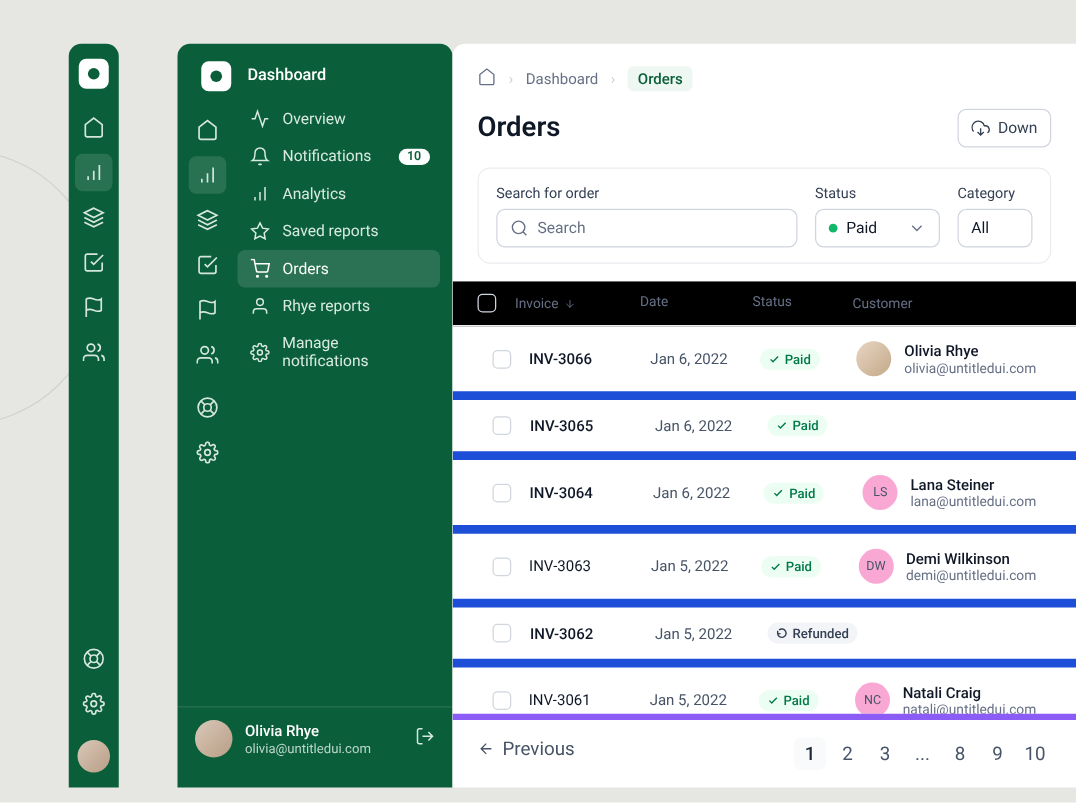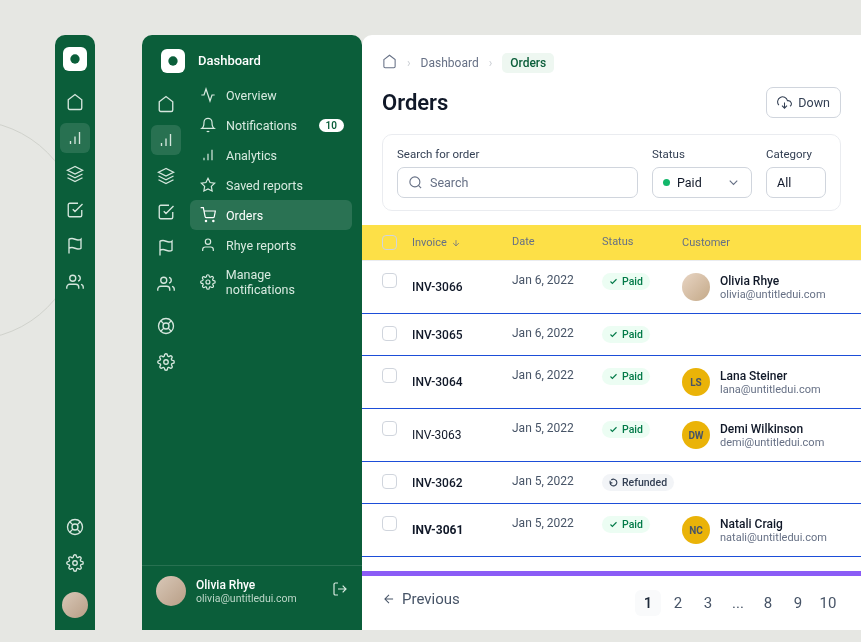--- a/index.html
+++ b/index.html
@@ -42,35 +42,35 @@
 .hdr .dl{margin-left:auto;border:1px solid #d0d5dd;border-radius:7px;padding:7px 10px;display:flex;align-items:flex-end;gap:6px;font-size:12.5px;color:#344054;cursor:pointer}
 .hdr .dl svg{width:15px;height:15px;stroke:#344054;fill:none;stroke-width:1.7}
 .filters{border:1px solid #eaecf0;border-radius:10px;margin:0 20px 14px;padding:12px 14px;display:flex;gap:14px}
 .fcol{display:flex;flex-direction:column;gap:6px}
 .fcol.grow{flex:1}
 .flabel{font-size:11.5px;color:#344054}
 .finput{border:1px solid #d0d5dd;border-radius:7px;padding:7px 10px;display:flex;align-items:center;gap:7px;font-size:12.5px;color:#667085;background:#fff;min-width:70px}
 .finput svg{width:15px;height:15px;stroke:#667085;fill:none;stroke-width:1.8}
 .dot-g{width:7px;height:7px;border-radius:50%;background:#12b76a}
 .table{flex:1;overflow:hidden;display:flex;flex-direction:column}
-.thead{display:flex;padding:10px 20px;border-bottom:1px solid #eaecf0;font-size:11px;color:#667085;background:#fde047}
-.trow{display:flex;padding:12px 20px;border-bottom:1px solid #1d4ed8;font-size:12px;color:#101828;}
+.thead{display:flex;padding:10px 20px;border-bottom:1px solid #eaecf0;font-size:11px;color:#667085;background:#000000}
+.trow{display:flex;padding:12px 32px;border-bottom:7px solid #1d4ed8;font-size:12px;color:#101828;align-items:center}
 .c-chk{width:30px}
 .c-inv{width:100px;display:flex;align-items:center;gap:4px}
 .c-date{width:90px;color:#475467}
 .thead .c-date{color:#667085}
 .c-stat{width:80px}
 .c-cust{flex:1;display:flex;align-items:center;gap:10px}
 .chk{width:15px;height:15px;border:1px solid #d0d5dd;border-radius:4px}
 .pill{display:inline-flex;align-items:center;gap:4px;font-size:10.5px;font-weight:500;padding:2px 7px;border-radius:10px}
 .pill.paid{background:#ecfdf3;color:#027a48}
 .pill.ref{background:#f2f4f7;color:#344054}
 .pill svg{width:9px;height:9px}
 .av{width:28px;height:28px;border-radius:50%;background:linear-gradient(135deg,#e8d5c4,#c4a988);flex-shrink:0}
-.av.ini{background:#eab308;color:#475467;display:flex;align-items:center;justify-content:center;font-size:10px;font-weight:700}
+.av.ini{background:#f9a8d4;color:#475467;display:flex;align-items:center;justify-content:center;font-size:10px;font-weight:400}
 .cust-nm{font-size:12px;color:#101828;font-weight:500}
 .cust-em{font-size:11px;color:#667085}
 .pager{display:flex;align-items:flex-start;padding:14px 20px;font-size:15px;color:#475467;border-top:5px solid #8b5cf6}
 .pager .prev{display:flex;align-items:center;gap:6px;cursor:pointer}
 .pager .prev svg{width:14px;height:14px;stroke:#475467;fill:none;stroke-width:1.8}
 .pager .pages{margin-left:auto;display:flex;gap:4px}
 .pager .pg{width:26px;height:26px;display:flex;align-items:center;justify-content:center;border-radius:6px;cursor:pointer}
 .pager .pg.cur{background:#f9fafb;color:#1d2939;font-weight:500}
 .sort-ic{width:10px;height:10px;stroke:#667085;fill:none;stroke-width:1.8}
 </style>
@@ -450,21 +450,21 @@
 <div class="c-inv" style="font-weight:500">INV-3062</div>
 <div class="c-date">Jan 5, 2022</div>
 <div class="c-stat"><span class="pill ref"><svg viewBox="0 0 24 24" stroke="currentColor" fill="none" stroke-width="3">
                   <use href="#i-undo"></use>
                 </svg>Refunded</span></div>
           </div>
           <div class="trow">
             <div class="c-chk">
               <div class="chk"></div>
             </div>
-<div class="c-inv" style="font-weight:700">INV-3061</div>
+<div class="c-inv" style="font-weight:400">INV-3061</div>
 <div class="c-date">Jan 5, 2022</div>
 <div class="c-stat"><span class="pill paid"><svg viewBox="0 0 24 24" stroke="currentColor" fill="none" stroke-width="3">
                   <use href="#i-tick"></use>
                 </svg>Paid</span></div>
 <div class="c-cust">
               <div class="av ini">NC</div>
               <div>
                 <div class="cust-nm">Natali Craig</div>
                 <div class="cust-em">natali@untitledui.com</div>
               </div>

